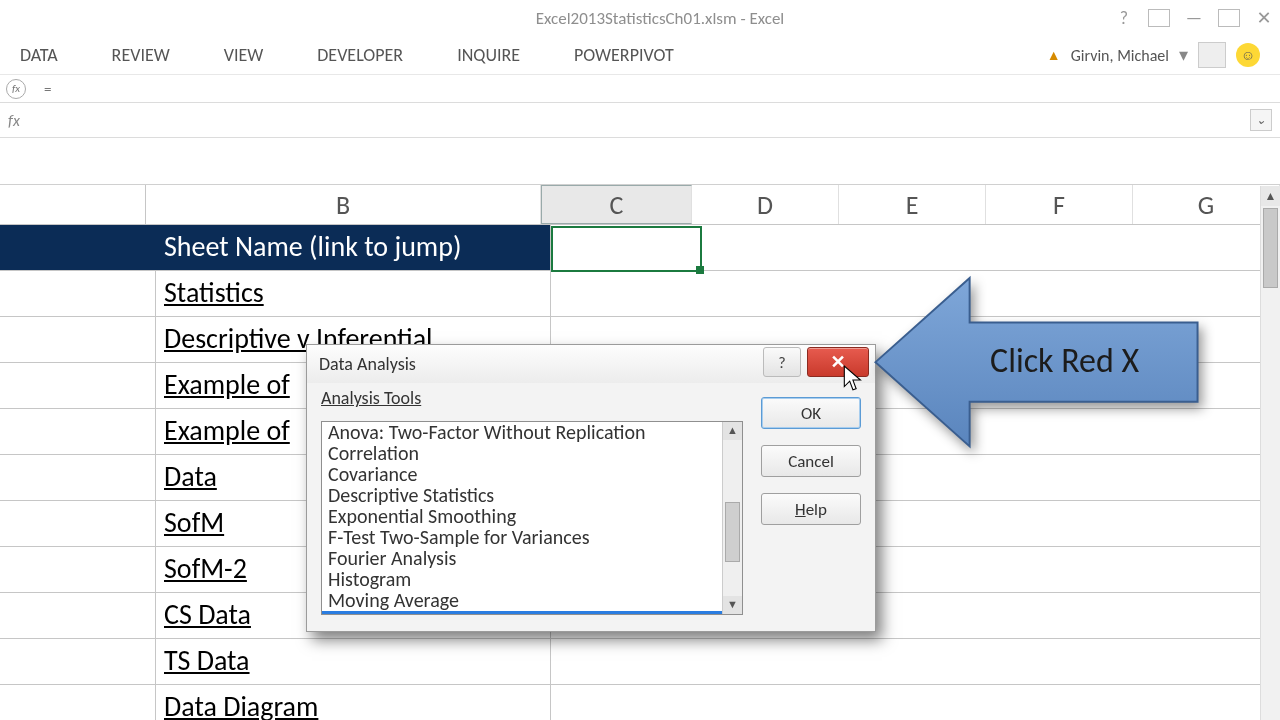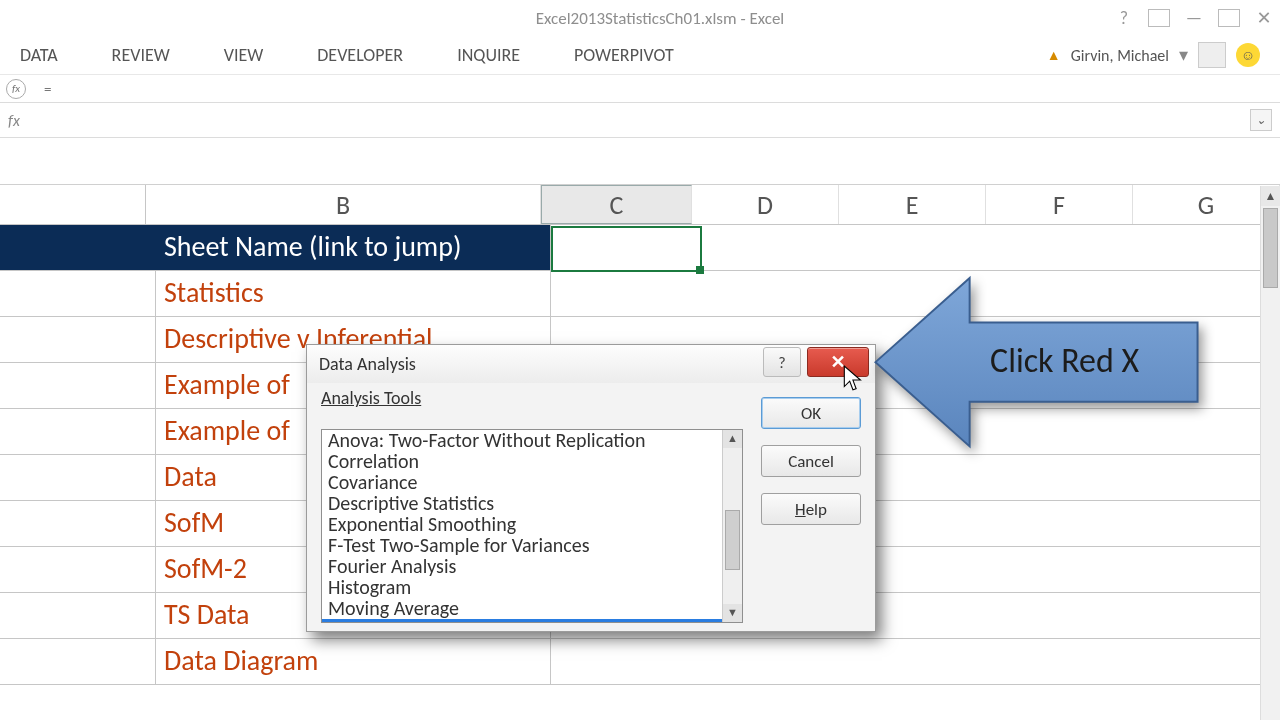--- a/index.html
+++ b/index.html
@@ -85,21 +85,21 @@
     display:flex; height:46px; align-items:stretch;
     border-bottom:1px solid #c6c6c6;
   }
   .row .rowhead { width:156px; border-right:1px solid #c6c6c6;}
   .row .cell-B { width:395px; border-right:1px solid #c6c6c6; padding:4px 8px; font-size:28px;}
   .row .rest { flex:1; }
   .hdr-row .cell-B {
     background:#0b2c56; color:#fff; font-size:28px;
   }
   .hdr-row .rowhead { background:#0b2c56; border-right:1px solid #0b2c56;}
-  .link { color:#c2410c; }
+  .link { color:#000000; text-decoration:underline; }
   
   .active-cell {
     position:absolute;
     left:551px; top:41px;
     width:151px; height:46px;
     border:2px solid #1b7a3f;
     background:#fff;
   }
   .active-cell .handle {
     position:absolute; right:-4px; bottom:-4px;
@@ -154,21 +154,21 @@
     position:absolute; right:32px; top:20px;
     width:0; height:0;
     pointer-events:none;
     z-index:50;
   }
   .cursor svg { width:22px; height:28px;}
   .dialog-body {
     display:flex; padding:4px 14px 14px 14px; gap:18px;
   }
   .tools-panel { flex:1; }
-  .tools-label { text-decoration:underline; margin-bottom:20px; display:inline-block;}
+  .tools-label { text-decoration:underline; margin-bottom:12px; display:inline-block;}
   .listbox {
     border:1px solid #8f8f8f; background:#fff;
     height:194px; position:relative;
     display:flex;
   }
   .listbox .items { flex:1; overflow:hidden;}
   .listbox .item { padding:0 6px; font-size:20px; line-height:21px; white-space:nowrap;}
   .listbox .item.selected { background:#2a7de1; color:#fff;}
   .listbox .lb-scroll {
     width:20px; background:#efefef; border-left:1px solid #ccc;
@@ -290,20 +290,25 @@
         <div class="rest"></div>
       </div>
     <div class="row">
         <div class="rowhead"></div>
         <div class="cell-B"><span class="link">SofM</span></div>
         <div class="rest"></div>
       </div>
     <div class="row">
         <div class="rowhead"></div>
         <div class="cell-B"><span class="link">SofM-2</span></div>
+        <div class="rest"></div>
+      </div>
+    <div class="row">
+        <div class="rowhead"></div>
+        <div class="cell-B"><span class="link">CS Data</span></div>
         <div class="rest"></div>
       </div>
     <div class="row">
         <div class="rowhead"></div>
         <div class="cell-B"><span class="link">TS Data</span></div>
         <div class="rest"></div>
       </div>
     <div class="row">
         <div class="rowhead"></div>
         <div class="cell-B"><span class="link">Data Diagram</span></div>

